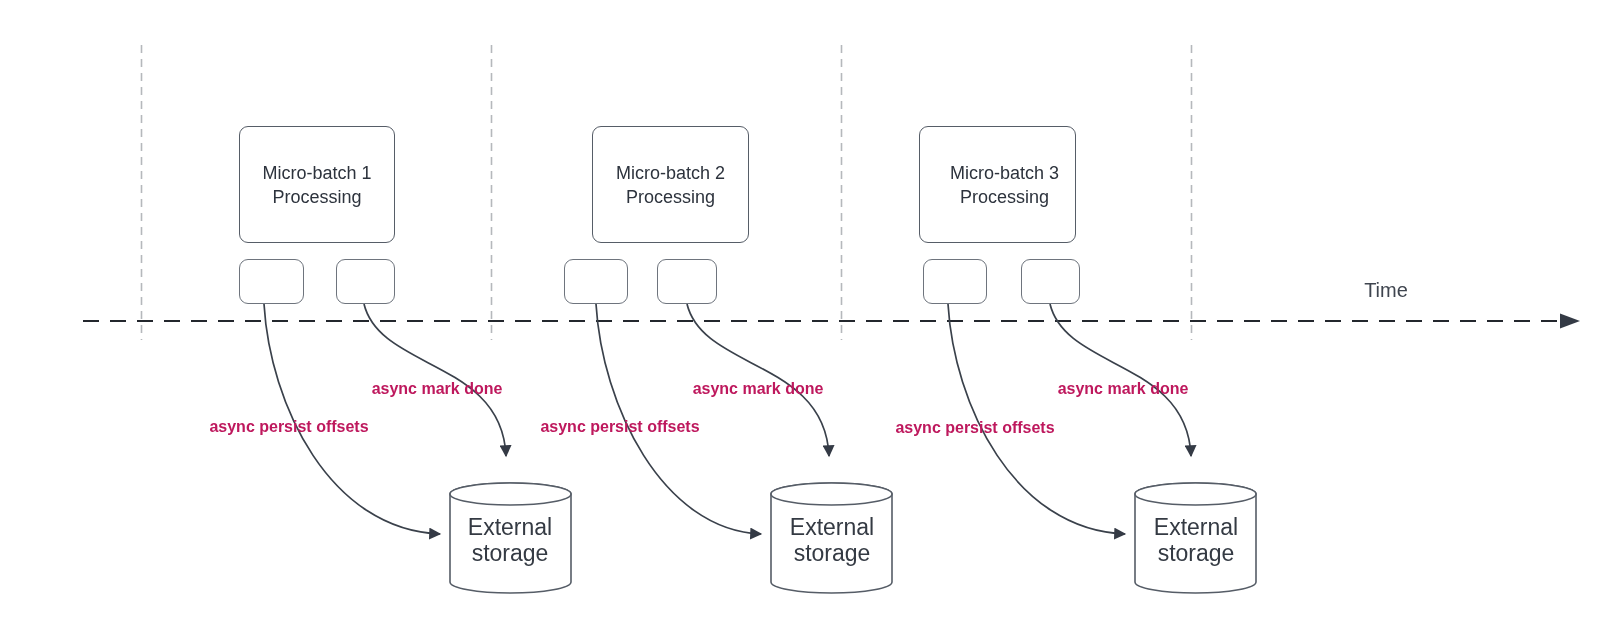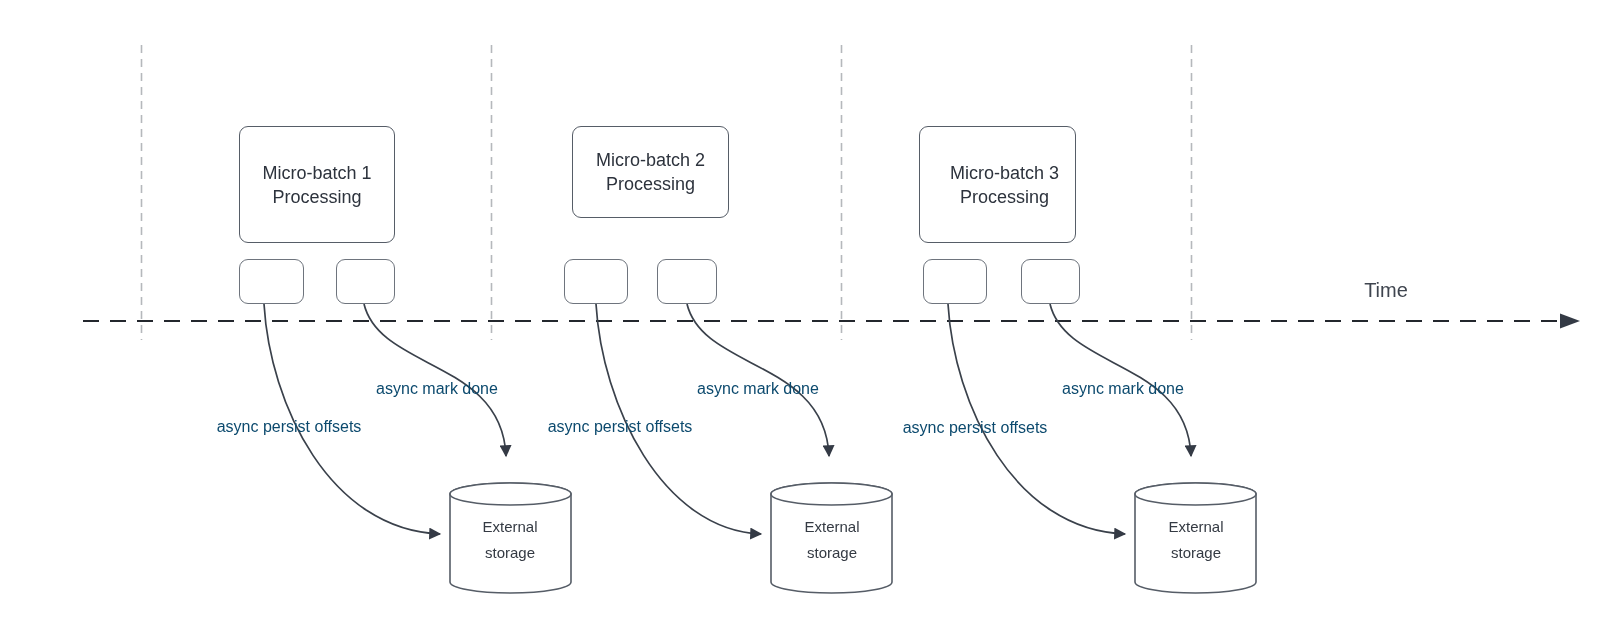--- a/index.html
+++ b/index.html
@@ -42,30 +42,30 @@
     box-sizing: border-box;
     border: 1.6px solid #6e747d;
     border-radius: 9px;
     background: #ffffff;
     z-index: 2;
   }
   .flow-label {
     position: absolute;
     transform: translate(-50%, -50%);
     font-size: 16px;
-    font-weight: 400;
-    color: #0c4a6e;
+    font-weight: 700;
+    color: #be185d;
     white-space: nowrap;
     z-index: 3;
   }
   .storage-label {
     position: absolute;
     transform: translate(-50%, -50%);
     text-align: center;
-    font-size: 15px;
+    font-size: 23px;
     line-height: 26px;
     color: #343a43;
     white-space: nowrap;
     z-index: 3;
   }
   .time-label {
     position: absolute;
     transform: translate(-50%, -50%);
     font-size: 20px;
     color: #3f454f;
@@ -125,21 +125,21 @@
   </div>
   <div class="task-rect" style="left:239px; top:259px; width:65px; height:45px;"></div>
   <div class="task-rect" style="left:336px; top:259px; width:59px; height:45px;"></div>
   <div class="flow-label" style="left:289px; top:427px;">async persist offsets</div>
   <div class="flow-label" style="left:437px; top:389px;">async mark done</div>
   <div class="storage-label" style="left:510px; top:540px;">
     <div>External</div>
     <div>storage</div>
   </div>
 
-  <div class="proc-box" style="left:572px; top:126px; width:157px; height:92px;">
+  <div class="proc-box" style="left:592px; top:126px; width:157px; height:117px;">
     <div>
       <div>Micro-batch 2</div>
       <div>Processing</div>
     </div>
   </div>
   <div class="task-rect" style="left:564px; top:259px; width:64px; height:45px;"></div>
   <div class="task-rect" style="left:657px; top:259px; width:60px; height:45px;"></div>
   <div class="flow-label" style="left:620px; top:427px;">async persist offsets</div>
   <div class="flow-label" style="left:758px; top:389px;">async mark done</div>
   <div class="storage-label" style="left:832px; top:540px;">

